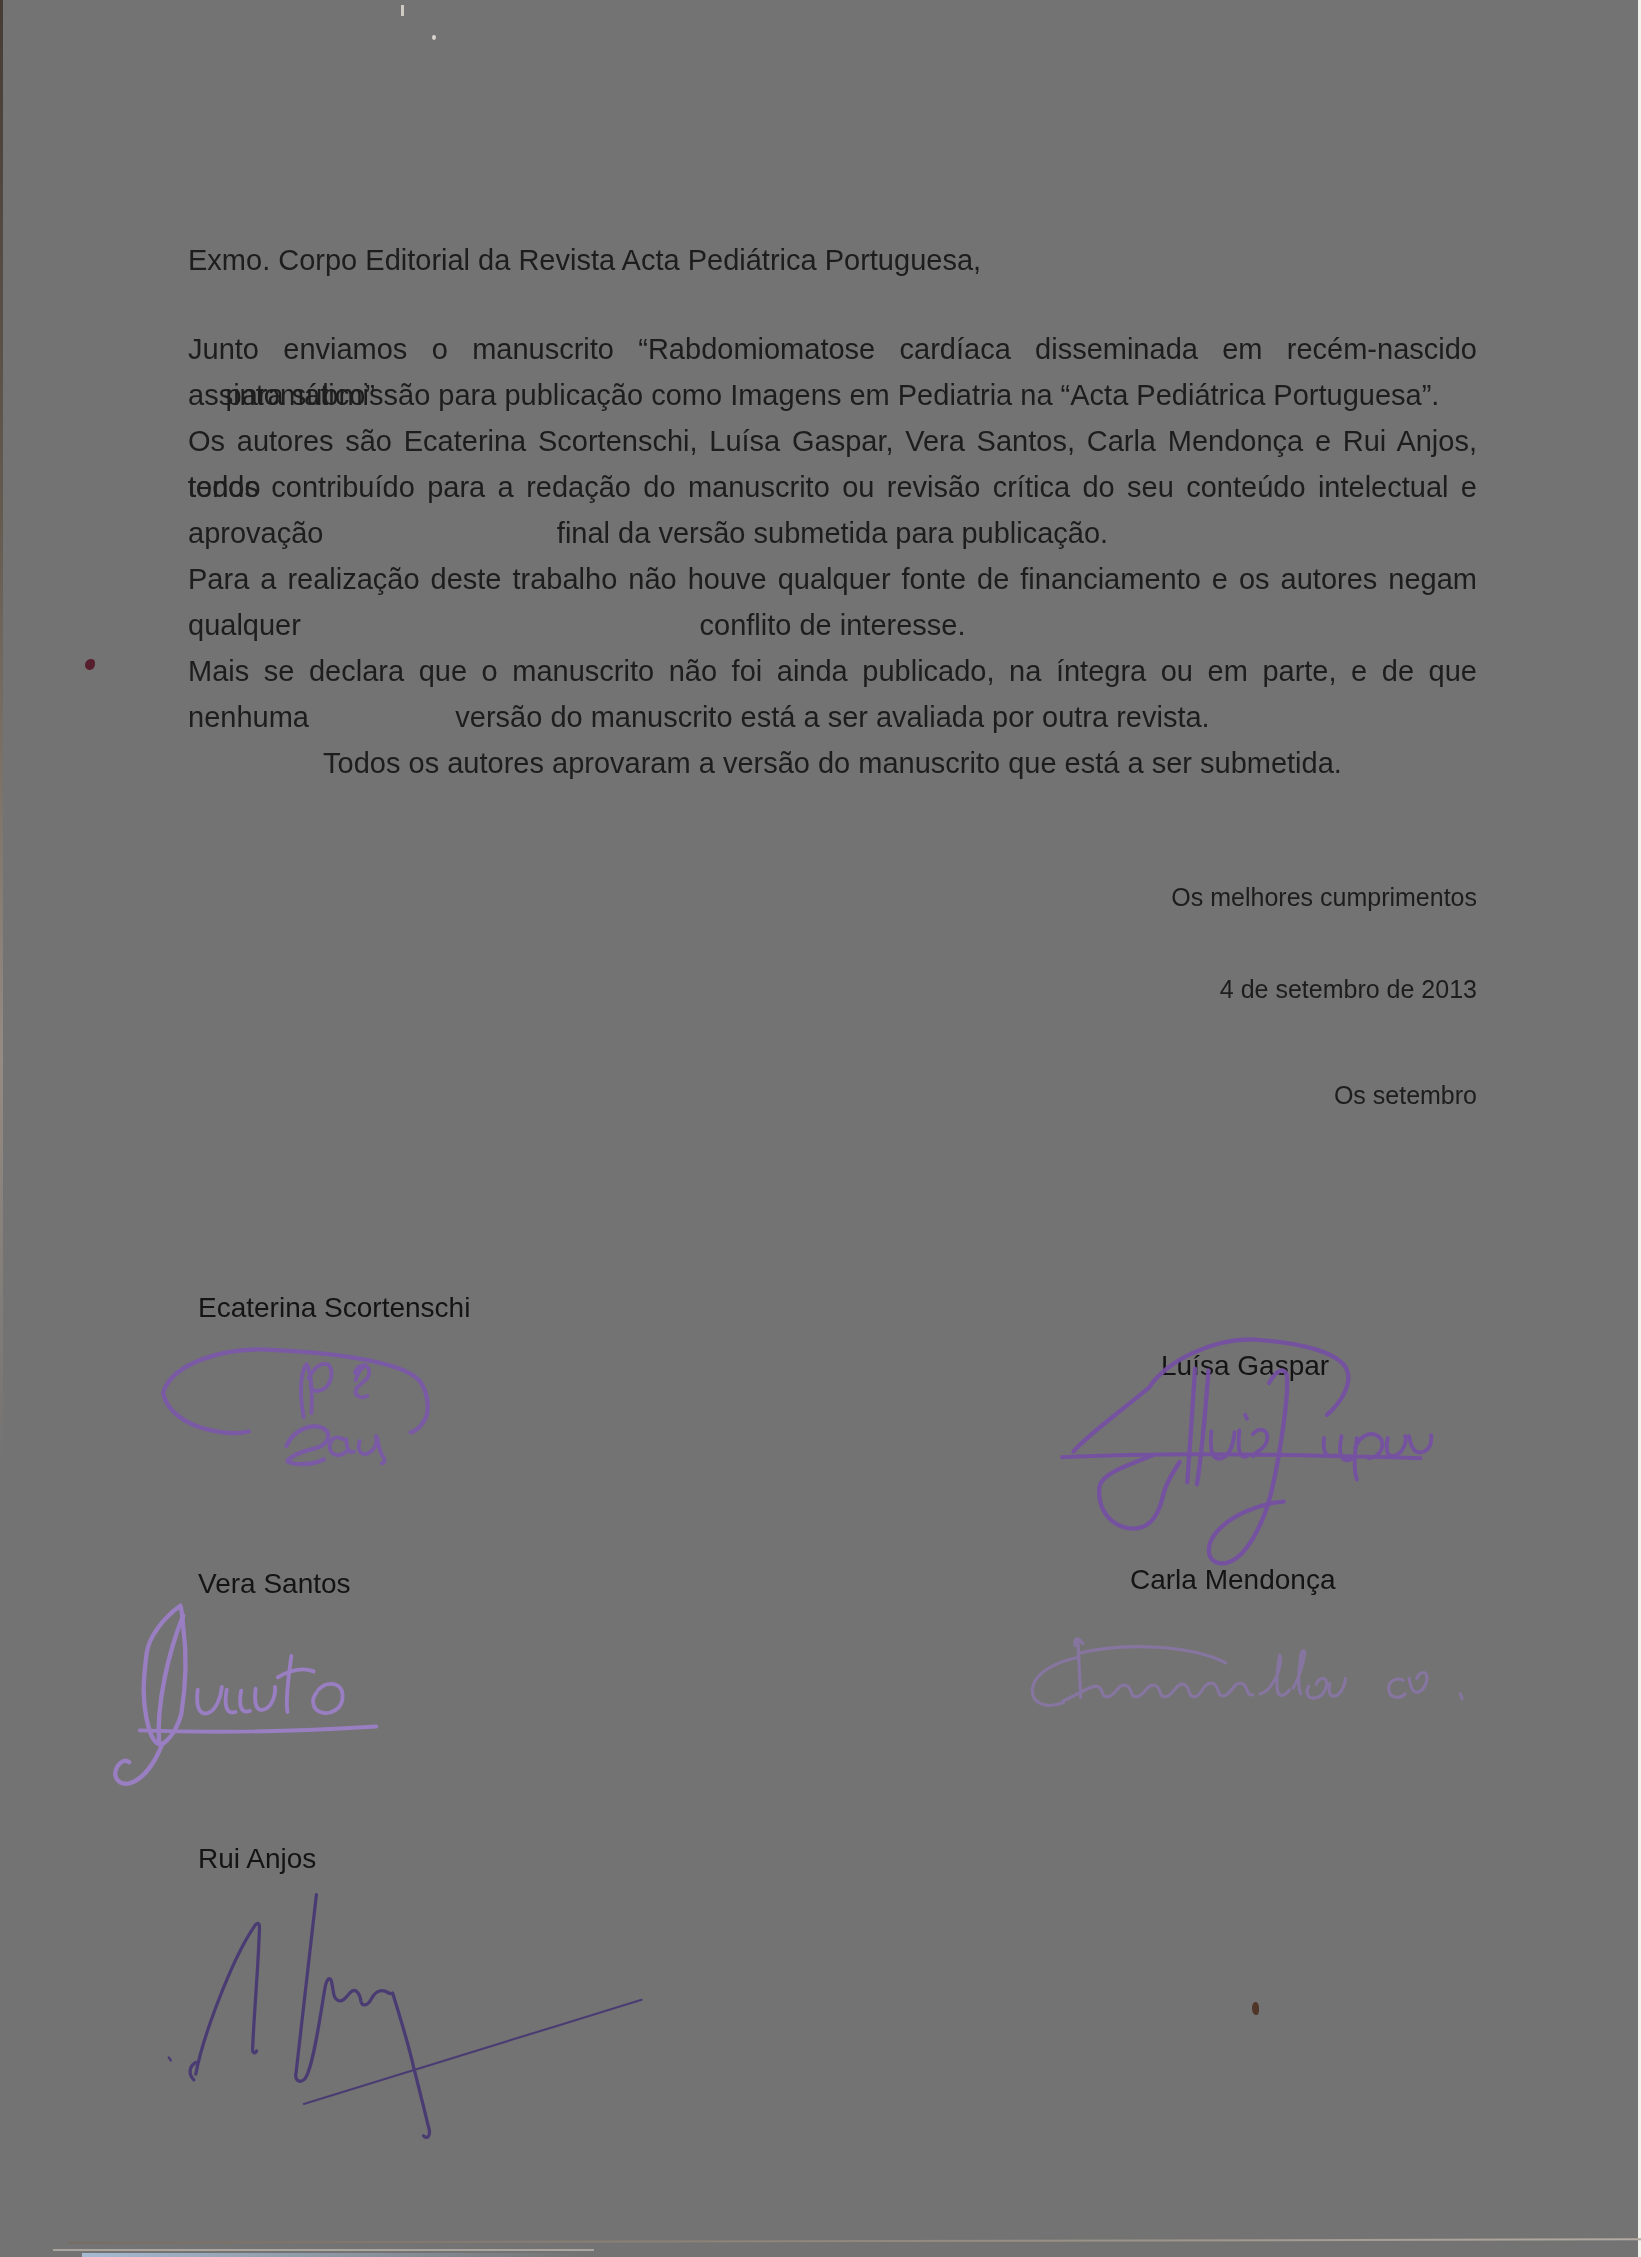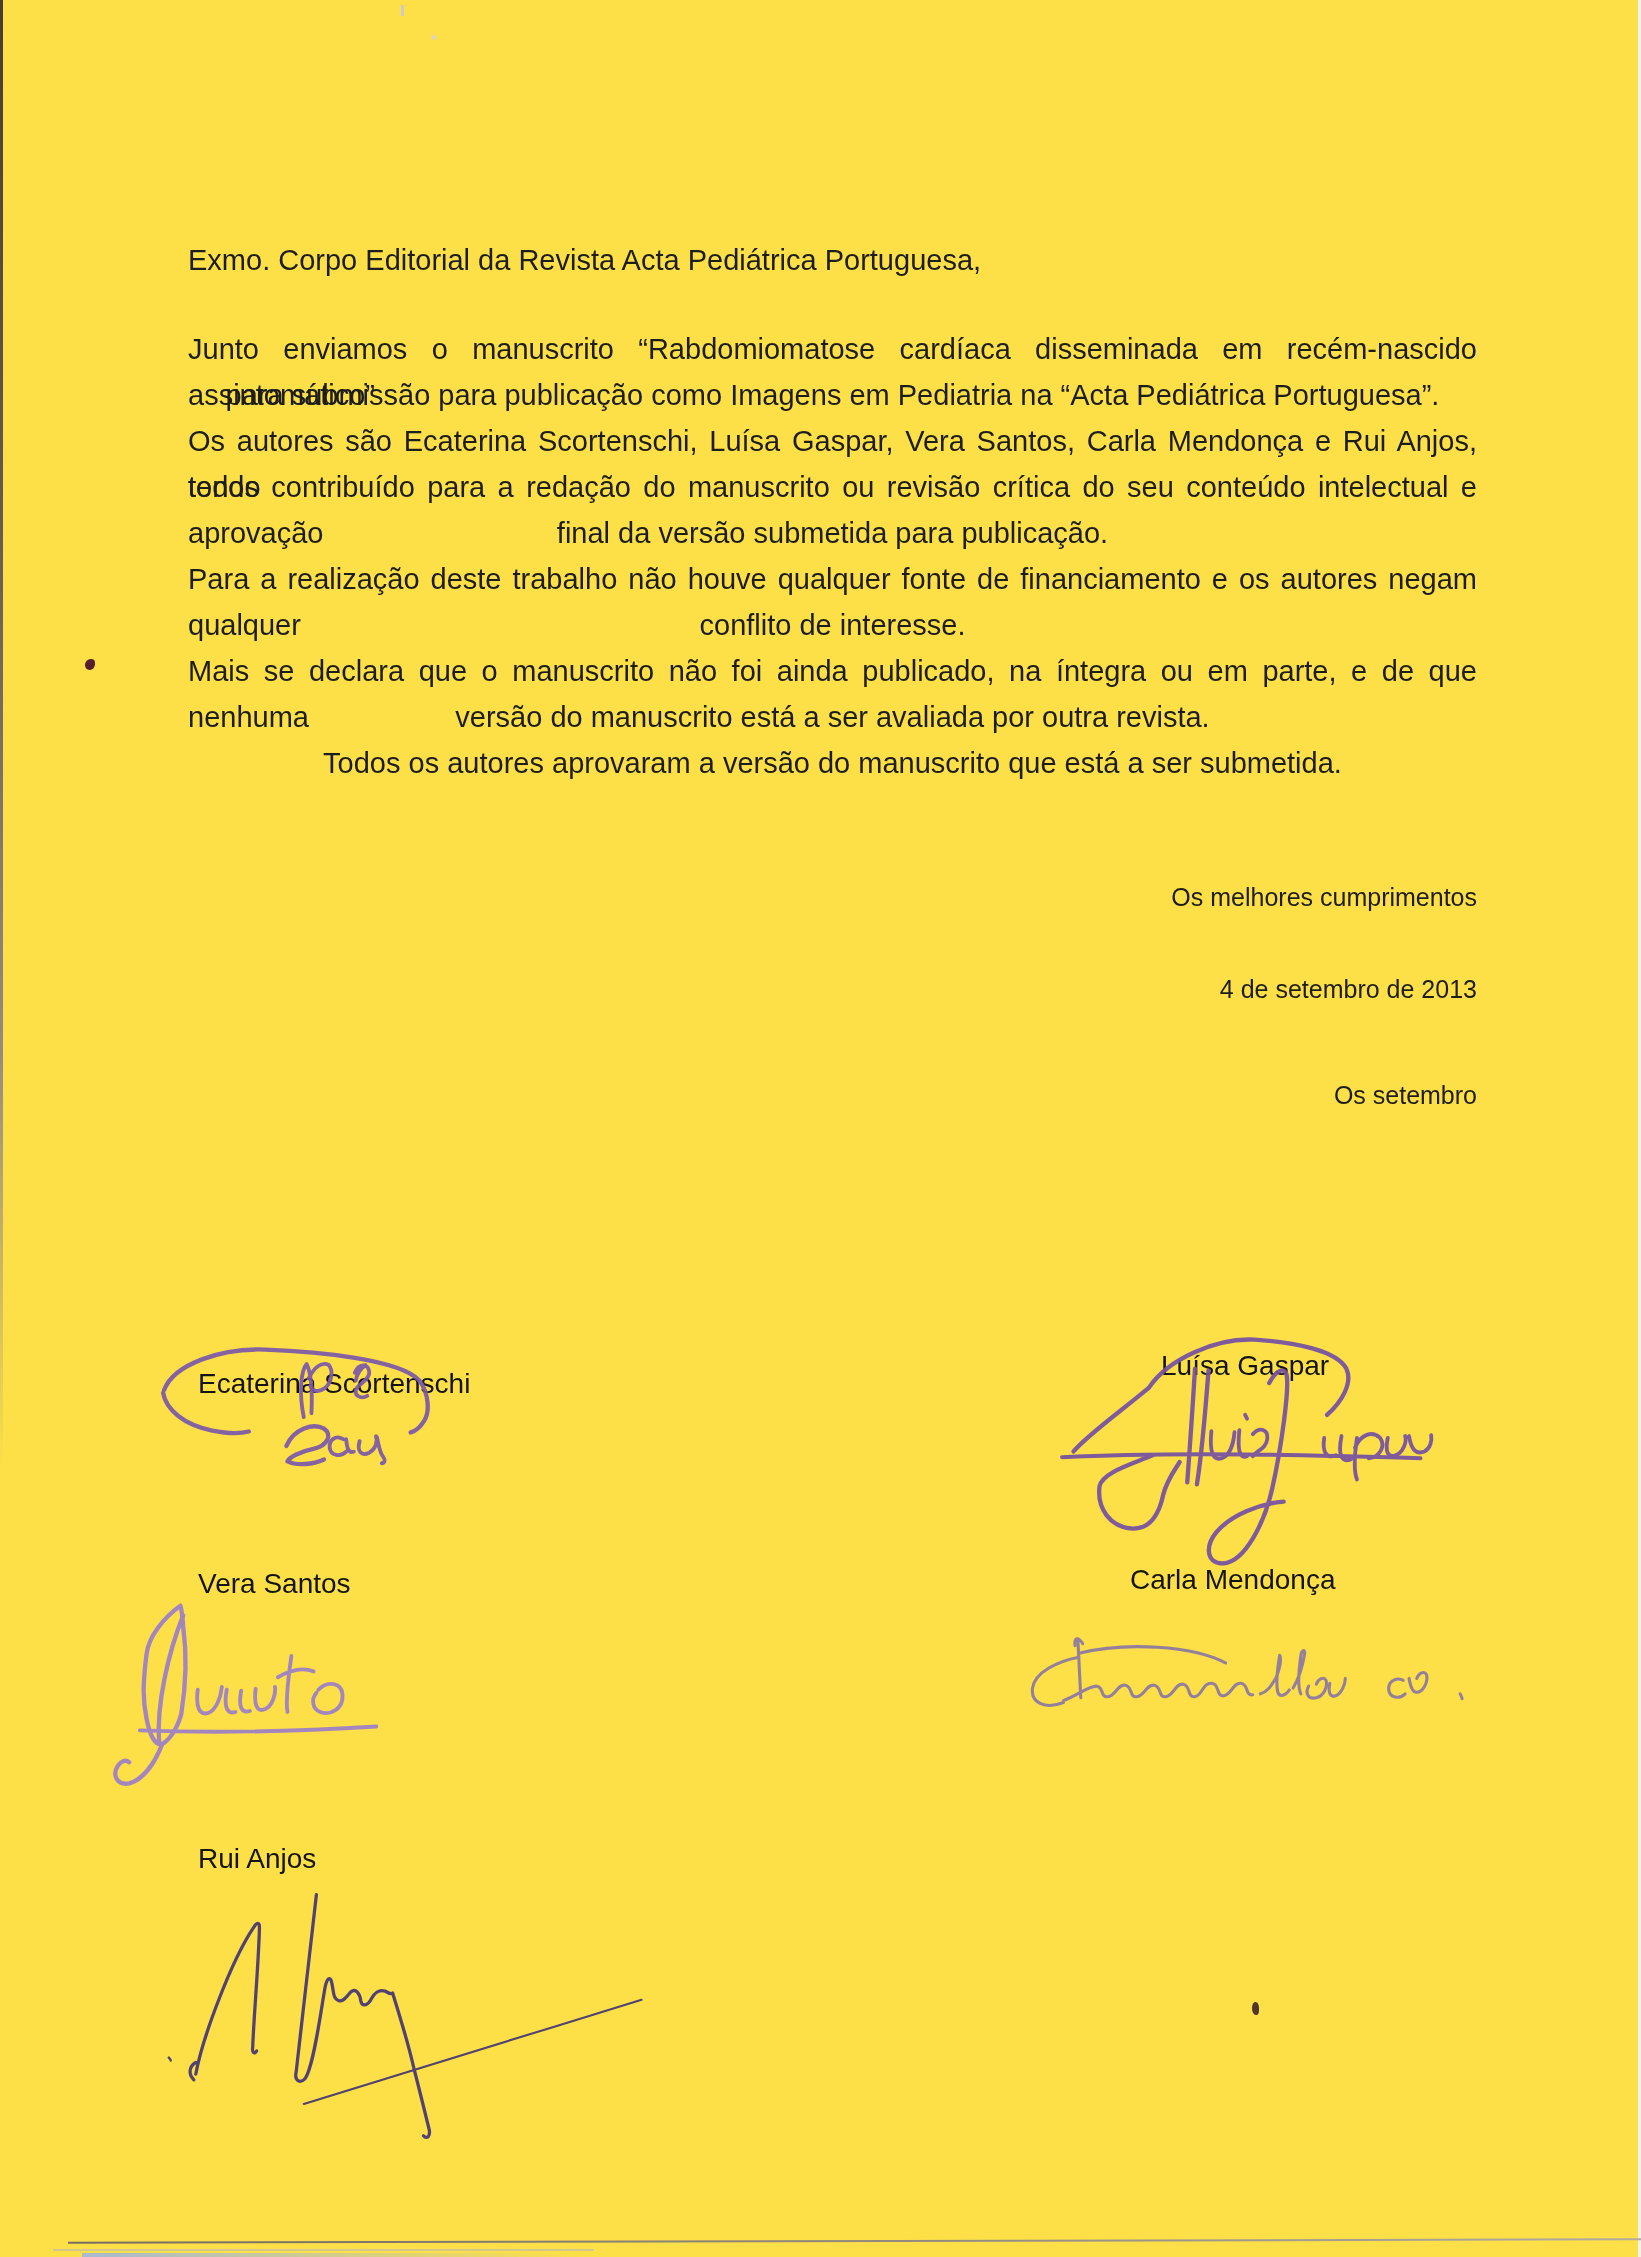--- a/index.html
+++ b/index.html
@@ -26,21 +26,21 @@
     position:absolute;right:164px;
     font-size:25px;line-height:37px;white-space:nowrap;text-align:right;
   }
   .closing-regards{top:879px;}
   .closing-date{top:971px;}
   .closing-signoff{top:1077px;}
   .sig-name{
     position:absolute;font-size:28px;line-height:35px;white-space:nowrap;
     color:#141414;
   }
-  .name-ecaterina{left:198px;top:1366px;}
+  .name-ecaterina{left:198px;top:1290px;}
   .name-luisa{left:1141px;top:1348px;margin-left:20px;}
   .name-vera{left:198px;top:1566px;}
   .name-carla{left:1130px;top:1562px;}
   .name-rui{left:198px;top:1841px;}
   
   .sig{position:absolute;}
   .sig svg{display:block;width:100%;height:100%;}
   .sig path{fill:none;stroke:currentColor;stroke-linecap:round;stroke-linejoin:round;}
   .sig-ecaterina{left:154px;top:1340px;width:338px;height:183px;opacity:.92;}
   .sig-luisa{left:1052px;top:1330px;width:473px;height:241px;opacity:.92;}
@@ -76,21 +76,21 @@
   .ink-mark-brown{
     position:absolute;left:1252px;top:2002px;width:6.8px;height:12.6px;
     background:#503529;border-radius:50% 50% 40% 60%;
   }
   .speck-1{position:absolute;left:401px;top:4.8px;width:2.9px;height:11.6px;background:#cfcac4;}
   .speck-2{position:absolute;left:432px;top:35px;width:3.9px;height:4.8px;background:#d8d4ce;border-radius:50%;}
 </style>
 </head>
 <body>
 
-<div class="page" style="background: #fde047; color: rgb(29, 29, 29);">
+<div class="page" style="background: #737373; color: rgb(29, 29, 29);">
 
   <div class="edge-left"></div>
   <div class="edge-right"></div>
   <div class="speck-1"></div>
   <div class="speck-2"></div>
   <div class="ink-dot-bullet"></div>
   <div class="ink-mark-brown"></div>
   <div class="bottom-line-1"></div>
   <div class="bottom-line-2"></div>
   <div class="bottom-strip-blue"></div>

